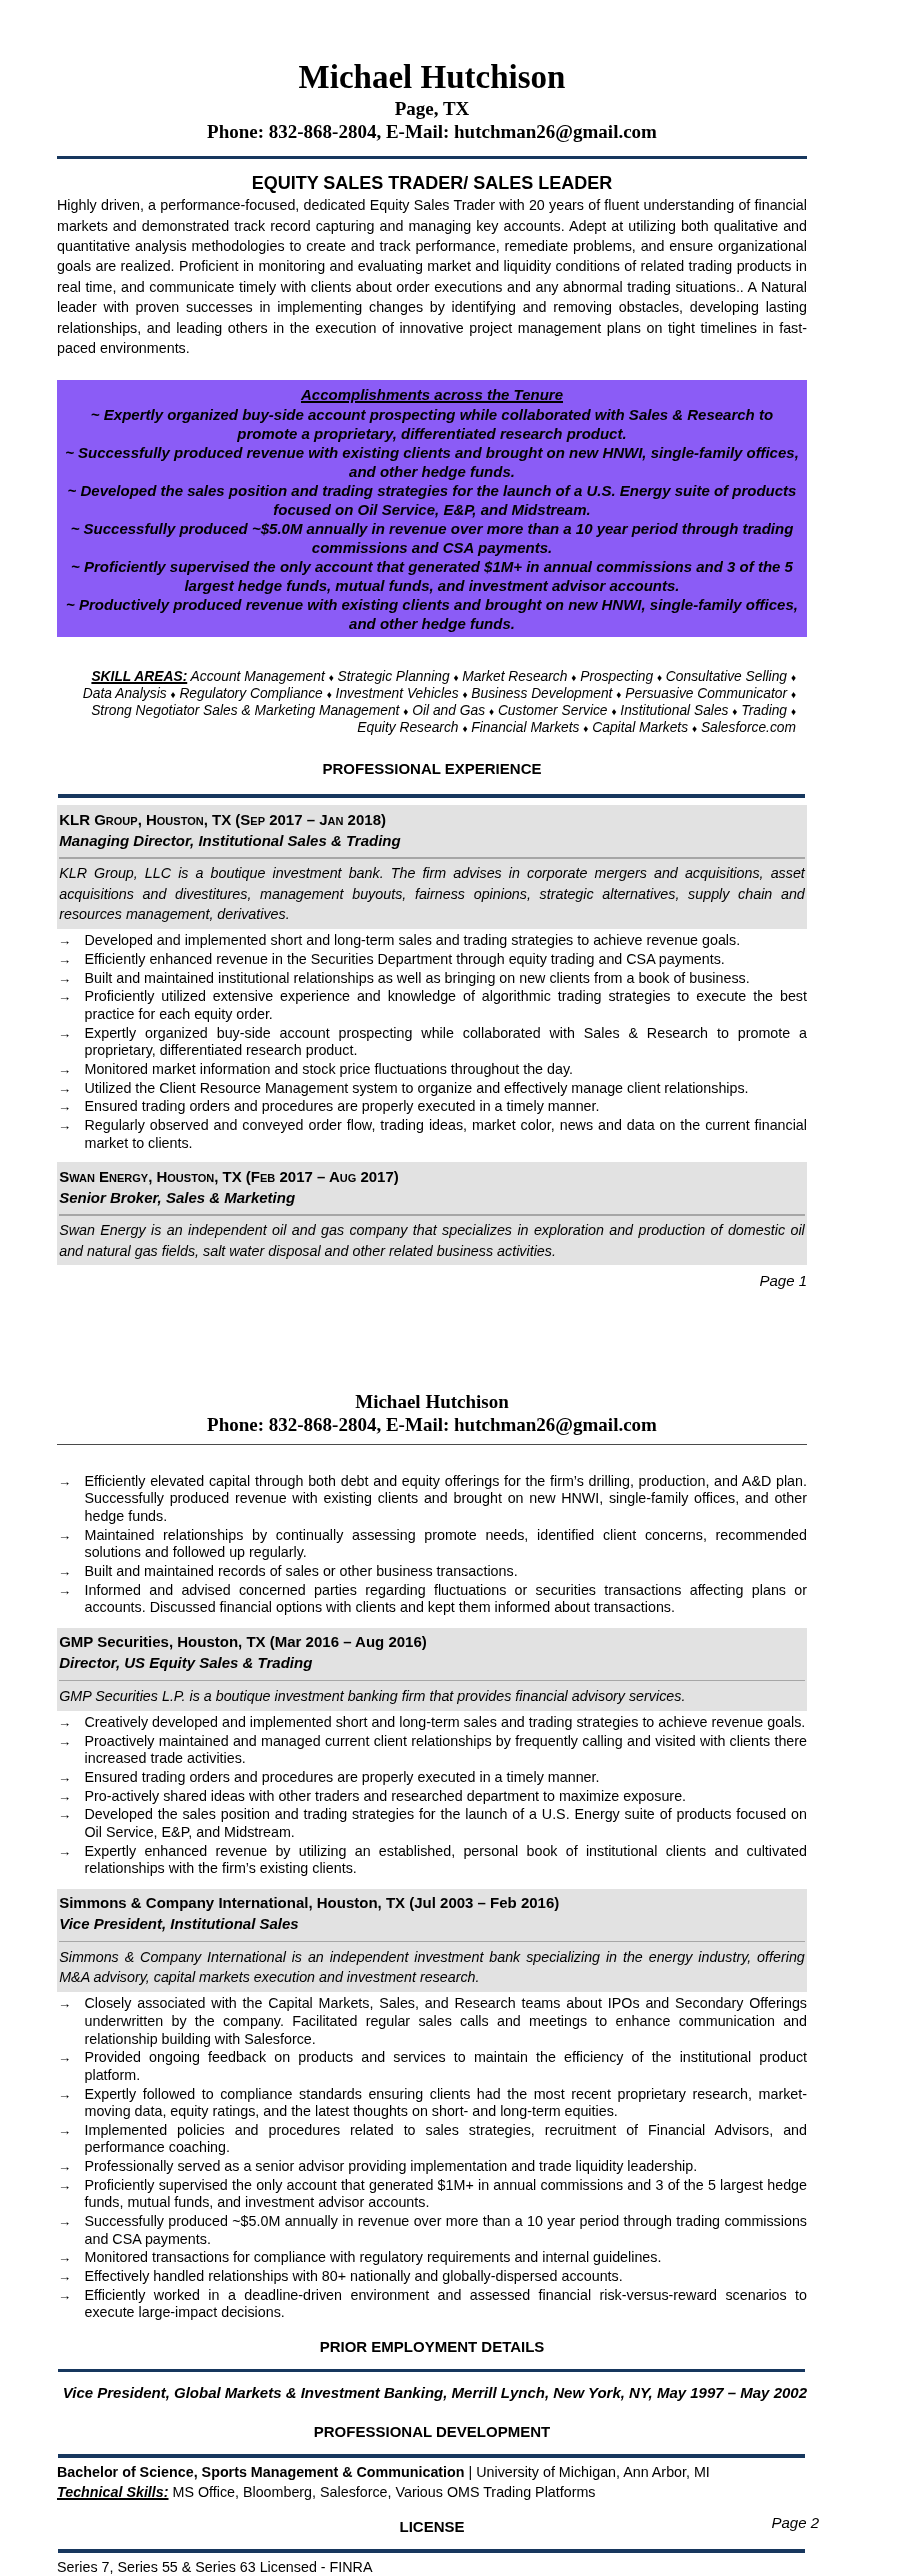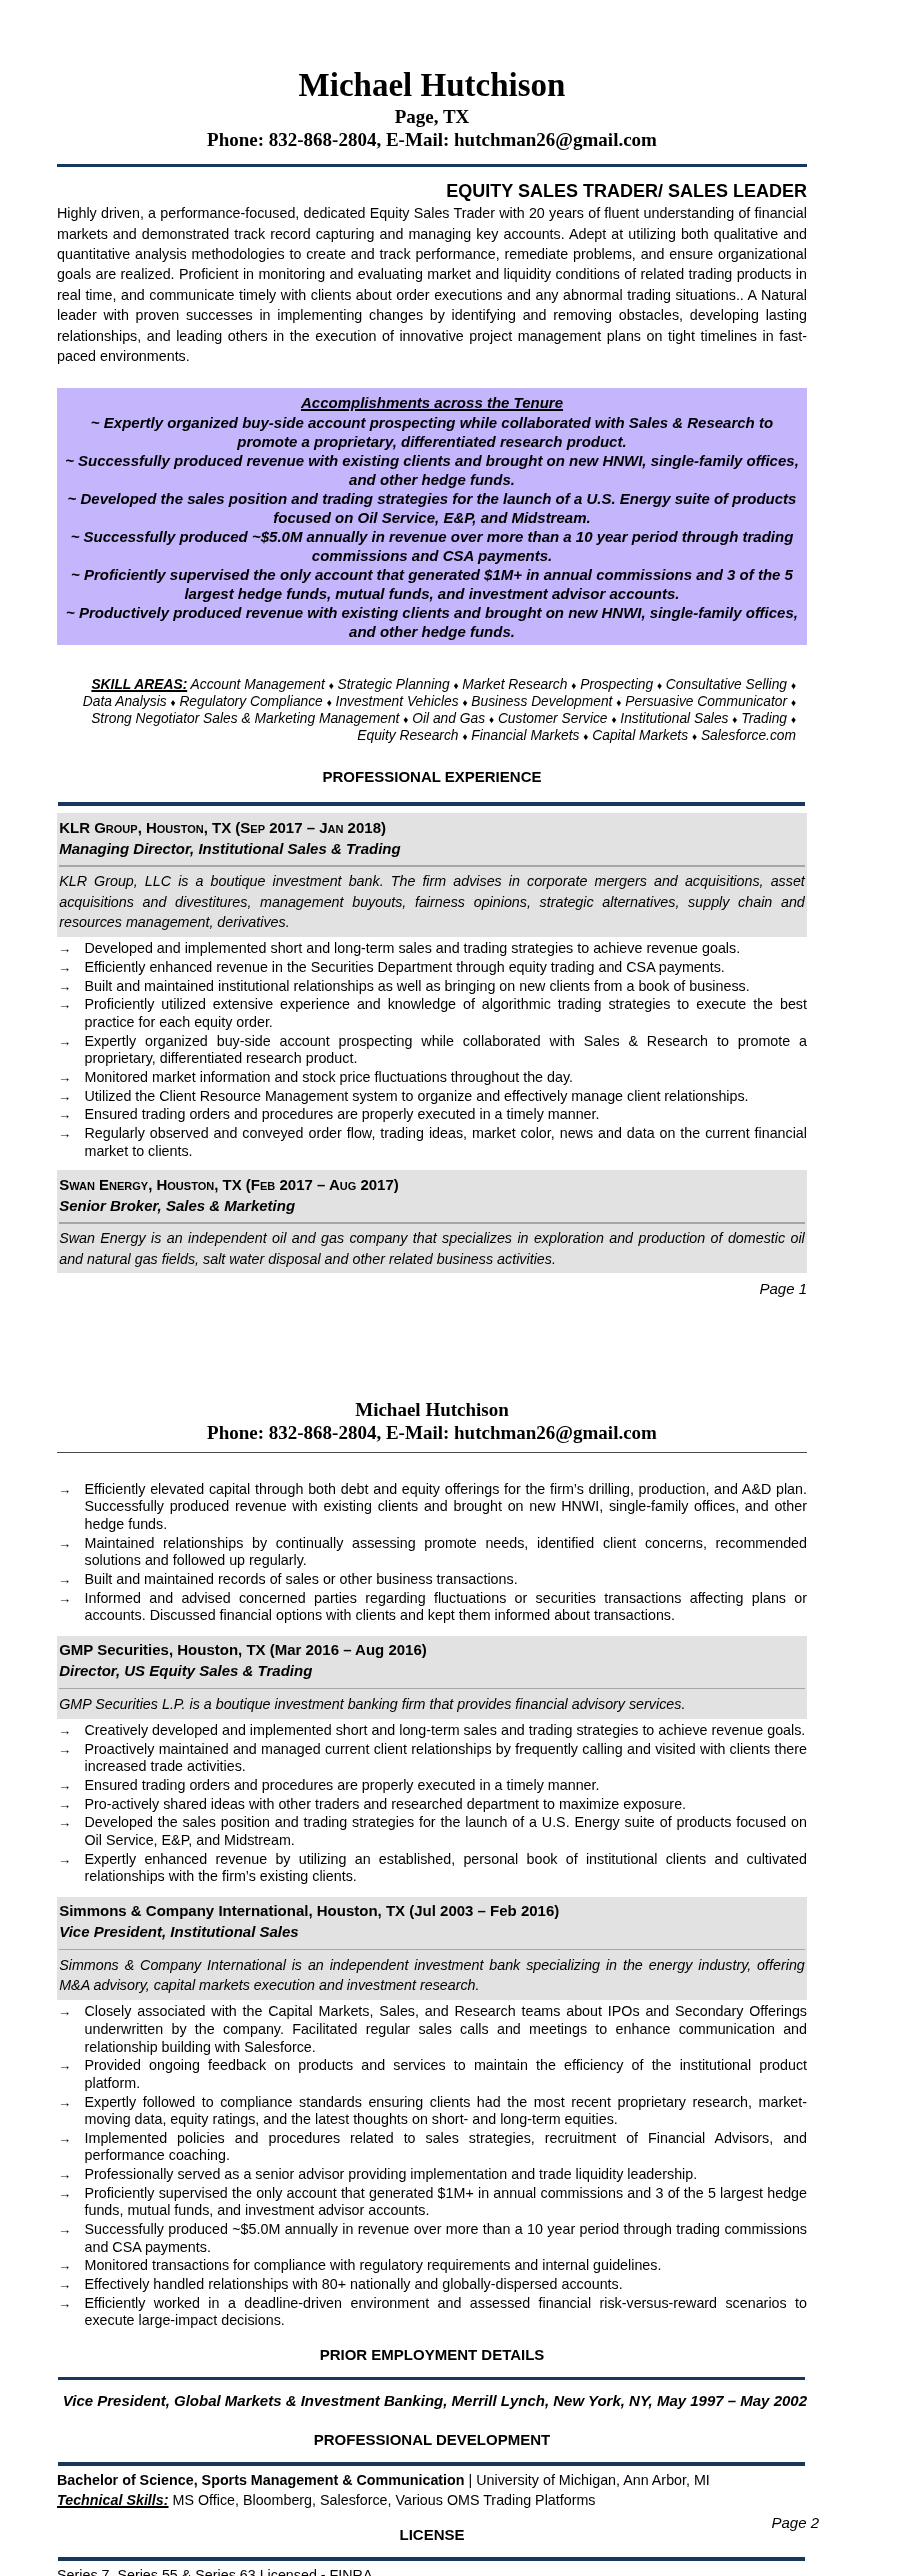--- a/index.html
+++ b/index.html
@@ -1,28 +1,28 @@
 <!DOCTYPE html>
 <html style="font-size:8.8px"><head>
 <meta charset="utf-8">
 <style>
   html, body { margin: 0; padding: 0; background: #ffffff; }
   body { width: 911px; font-family: "Liberation Sans", sans-serif; color: #000; }
-  .page { position: relative; width: 911px; box-sizing: border-box; padding: 8px 104px 0 57px; }
+  .page { position: relative; width: 911px; box-sizing: border-box; padding: 0 104px 0 57px; }
 
   .name { font-family: "Liberation Serif", serif; font-weight: bold; font-size: 33px; line-height: 39px; text-align: center; padding-top: 58px; }
   .city { font-family: "Liberation Serif", serif; font-weight: bold; font-size: 19px; line-height: 23px; text-align: center; }
   .contact { font-family: "Liberation Serif", serif; font-weight: bold; font-size: 19px; line-height: 24px; text-align: center; }
 
   .rule-blue { height: 3.3px; background: #17375e; margin: 0 0 0 0; }
 
-  .headline { font-weight: bold; font-size: 18px; line-height: 21px; text-align: right; margin-top: 13.8px; }
+  .headline { font-weight: bold; font-size: 18px; line-height: 21px; text-align: center; margin-top: 13.8px; }
   .summary { font-size: 14.3px; line-height: 20.4px; text-align: justify; margin-top: 1.1px; }
 
-  .accom { background: #c4b5fd; margin-top: 22px; padding: 4.4px 2.2px 4.4px 2.2px; text-align: center; }
+  .accom { background: #8b5cf6; margin-top: 22px; padding: 4.4px 2.2px 4.4px 2.2px; text-align: center; }
   .accom-title { font-weight: bold; font-style: italic; font-size: 15px; line-height: 20px; text-decoration: underline; text-decoration-thickness: 1.7px; }
   .accom-item { font-weight: bold; font-style: italic; font-size: 15px; line-height: 19px; padding: 0 5.5px; }
 
   .skills { font-style: italic; font-size: 13.8px; line-height: 16px; text-align: right; margin-top: 32px; padding: 0 11px; }
   .skills-label { font-weight: bold; text-decoration: underline; text-decoration-thickness: 1.7px; }
 
   .section-title { font-weight: bold; font-size: 15px; line-height: 17.6px; text-align: center; margin-top: 23px; }
   .section-rule { height: 3.3px; background: #17375e; margin-top: 16.5px; width: 747px; margin-left: 1.1px; }
 
   .job-box { background: #e2e2e2; margin-top: 7.7px; padding: 4.4px 2.2px 4.4px 2.2px; }

